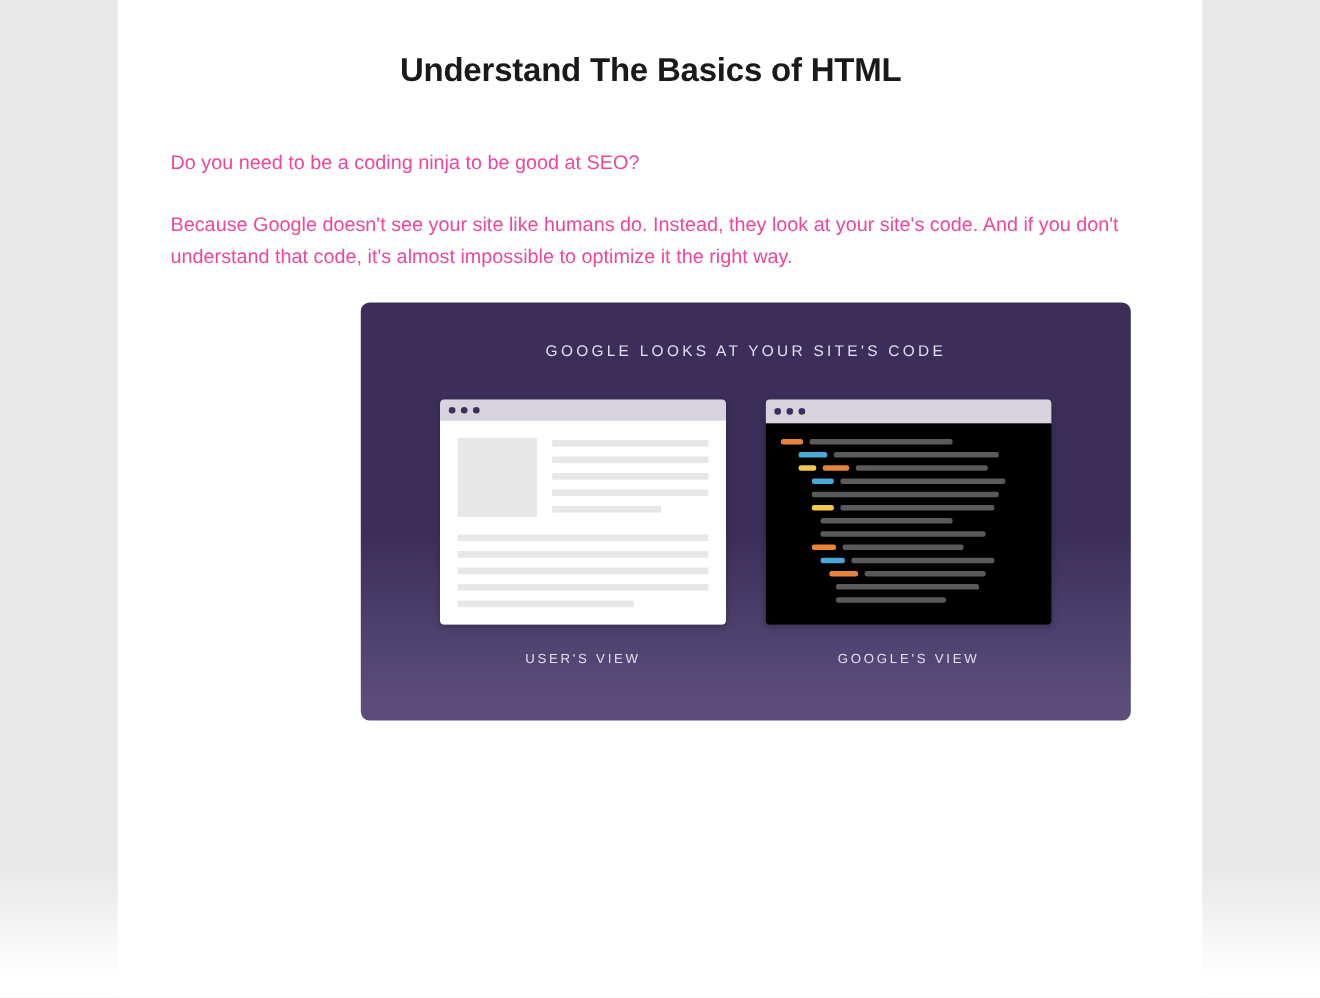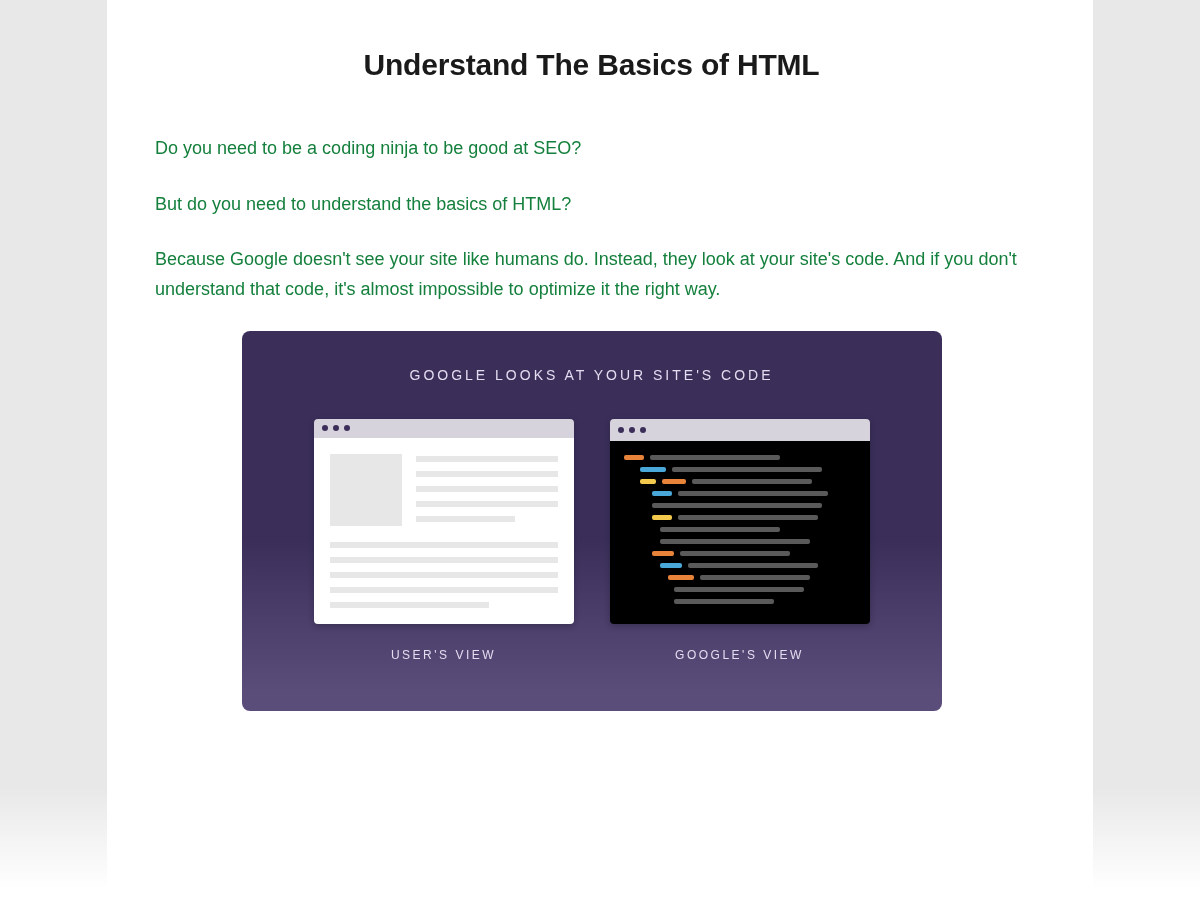--- a/index.html
+++ b/index.html
@@ -23,28 +23,28 @@
     font-size: 30px;
     font-weight: 700;
     text-align: center;
     color: #1a1a1a;
     margin-bottom: 52px;
     letter-spacing: -0.2px;
   }
   .para {
     font-size: 18px;
     line-height: 1.65;
-    color: #15803d;
+    color: #ec4899;
     margin-bottom: 26px;
     font-weight: 400;
   }
   .bold { font-weight: 400; }
   .infographic-wrap {
     display: flex;
-    justify-content: center;
+    justify-content: flex-end;
     margin-top: 10px;
     margin-bottom: 24px;
   }
   .infographic {
     width: 700px;
     height: 380px;
     border-radius: 8px;
     background: linear-gradient(to bottom, #3b2f5a 0%, #3b2f5a 55%, #5a4d7a 95%);
     position: relative;
     padding-top: 36px;
@@ -126,21 +126,20 @@
   }
 </style>
 </head>
 <body>
 
 <div class="page">
 
   <h2 class="heading">Understand The Basics of HTML</h2>
 
   <p class="para">Do you need to be a coding ninja to be good at SEO?</p>
-  <p class="para">But do you need to understand the basics of HTML?</p>
   <p class="para">
     <span>Because Google doesn't see your site like humans do. Instead, they look at your site's </span><span class="bold">code.</span><span> And if you don't understand that code, it's almost impossible to optimize it the right way.</span>
   </p>
 
   <div class="infographic-wrap">
     <div class="infographic">
       <div class="info-title">GOOGLE LOOKS AT YOUR SITE'S CODE</div>
 
       <div class="panels">
 

